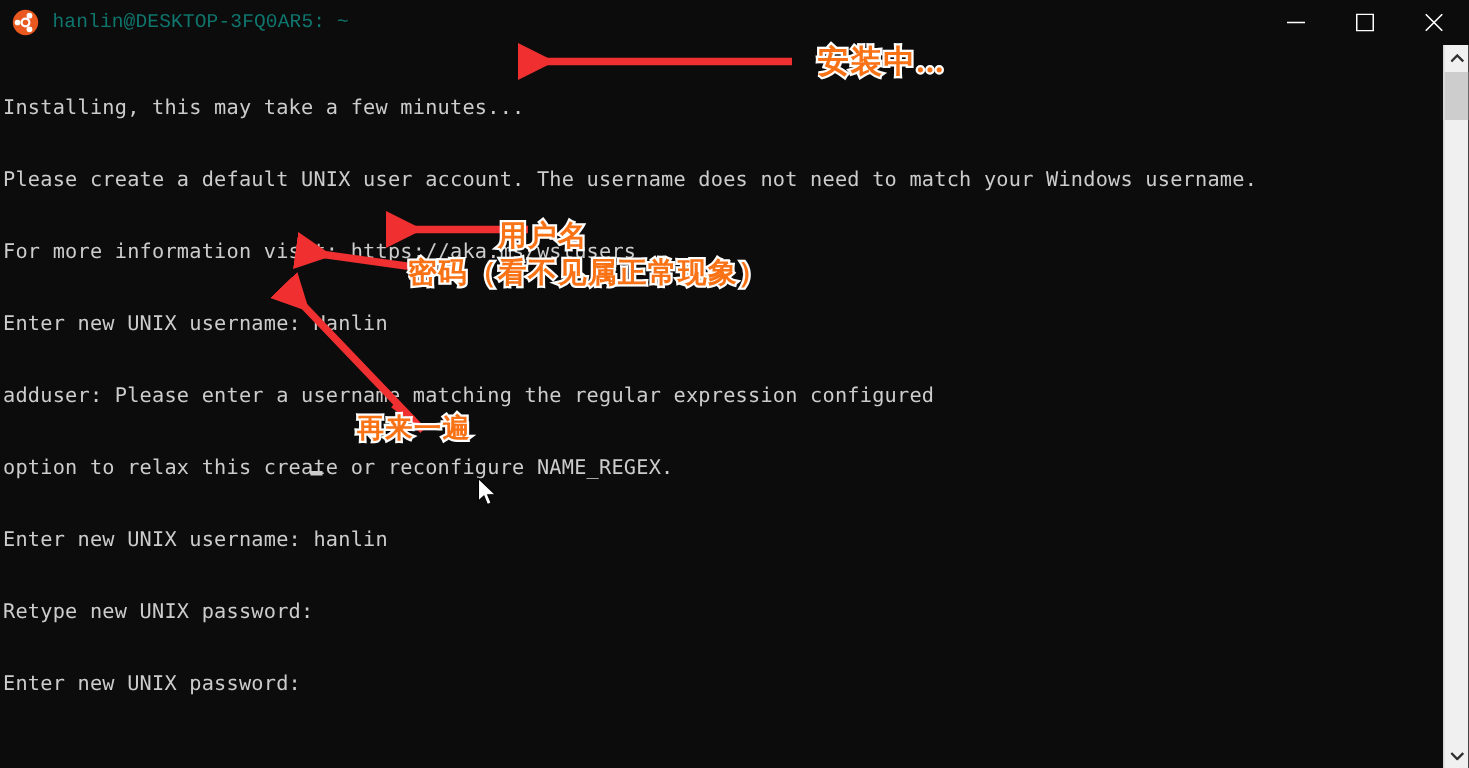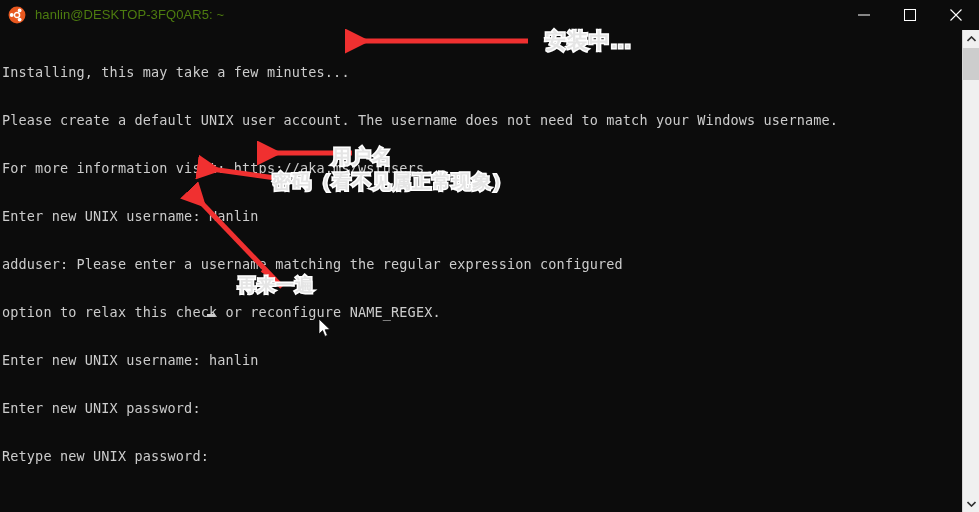--- a/index.html
+++ b/index.html
@@ -34,22 +34,22 @@
     box-sizing: border-box;
   }
   #title-icon {
     width: 18px;
     height: 18px;
     margin-left: 8px;
     margin-right: 9px;
     flex: 0 0 auto;
   }
   #title-text {
-    color: #4d7c0f;
-    font-family: Liberation Sans, sans-serif;
+    color: #0f766e;
+    font-family: Liberation Mono, monospace;
     font-size: 13px;
     line-height: 30px;
     white-space: nowrap;
     letter-spacing: 0.1px;
   }
   #window-buttons {
     position: absolute;
     right: 0; top: 0;
     height: 30px;
     display: flex;
@@ -122,23 +122,23 @@
     left: 0;
     top: 18px;
     width: 16px;
     height: 32px;
     background: #cdcdcd;
   }
 
   
   .anno-text {
     position: absolute;
-    font-family: Liberation Sans, sans-serif;
+    font-family: Liberation Serif, serif;
     font-weight: bold;
-    color: #e5e5e5;
+    color: #f97316;
     -webkit-text-stroke: 3px #ffffff;
     paint-order: stroke fill;
     white-space: nowrap;
     letter-spacing: 1px;
   }
   #anno-installing {
     left: 545px; top: 27px;
     font-size: 21px;
   }
   #anno-username {
@@ -205,24 +205,24 @@
     </div>
   </div>
 
   <div id="terminal">
     <div id="term-text">
       <div class="term-line">Installing, this may take a few minutes...</div>
       <div class="term-line">Please create a default UNIX user account. The username does not need to match your Windows username.</div>
       <div class="term-line">For more information visit: https://aka.ms/wslusers</div>
       <div class="term-line">Enter new UNIX username: Hanlin</div>
       <div class="term-line">adduser: Please enter a username matching the regular expression configured</div>
-      <div class="term-line">option to relax this check or reconfigure NAME_REGEX.</div>
+      <div class="term-line">option to relax this create or reconfigure NAME_REGEX.</div>
       <div class="term-line">Enter new UNIX username: hanlin</div>
+      <div class="term-line">Retype new UNIX password:</div>
       <div class="term-line">Enter new UNIX password:</div>
-      <div class="term-line">Retype new UNIX password:</div>
       
       
       
       
       
       
     </div>
     <div id="cursor"></div>
   </div>
 

